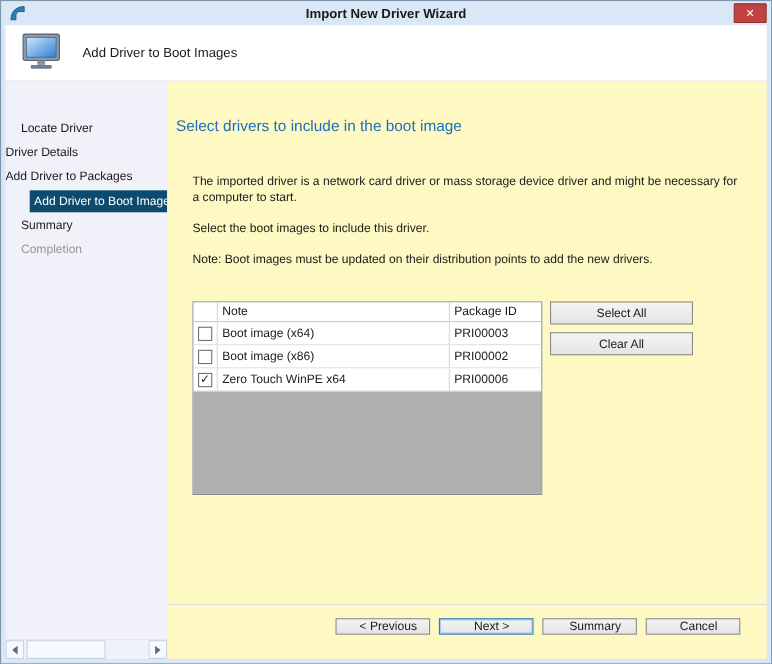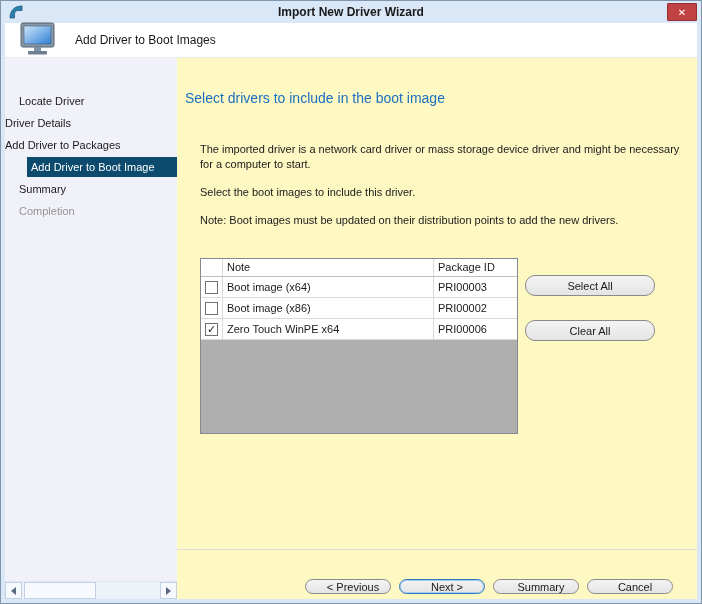--- a/index.html
+++ b/index.html
@@ -3,25 +3,25 @@
 <meta charset="utf-8">
 <style>
   html,body{margin:0;padding:0;}
   body{width:702px;height:604px;font-family:"Liberation Sans","DejaVu Sans",sans-serif;background:#fff;}
   *{box-sizing:border-box;}
   .window{width:702px;height:604px;border:1px solid #8096ad;background:#d9e7f6;padding:0 4px 4px;display:flex;flex-direction:column;}
   .titlebar{height:22px;position:relative;display:flex;align-items:center;justify-content:center;flex:0 0 auto;}
   .title-icon{position:absolute;left:3px;top:3px;width:16px;height:16px;}
   .title-text{font-size:12px;font-weight:bold;color:#1a1a1a;}
   .close-btn{position:absolute;right:0;top:2px;width:30px;height:18px;background:#c14242;border:1px solid #992f2f;border-radius:1px;color:#fff;font-size:10px;font-weight:bold;line-height:15px;text-align:center;padding:0;font-family:inherit;cursor:default;}
-  .header{height:35px;background:#fff;display:flex;align-items:center;flex:0 0 auto;border-bottom:1px solid #e9e9e9;}
+  .header{height:51px;background:#fff;display:flex;align-items:center;flex:0 0 auto;border-bottom:1px solid #e9e9e9;}
   .header-icon{margin-left:12px;width:42px;height:38px;flex:0 0 auto;}
   .header-title{margin-left:16px;font-size:12px;color:#1a1a1a;}
   .content-row{flex:1;display:flex;min-height:0;}
-  .sidebar{width:172px;flex:0 0 auto;display:flex;flex-direction:column;background:#f1f1f9;}
+  .sidebar{width:147px;flex:0 0 auto;display:flex;flex-direction:column;background:#f1f1f9;}
   .nav{flex:1;padding-top:32px;}
   .nav-item{height:22px;line-height:22px;font-size:11px;color:#1a1a1a;white-space:nowrap;overflow:hidden;cursor:default;}
   .nav-item.l0{padding-left:14px;}
   .nav-item.l1{}
   .nav-item.active{height:20px;line-height:20px;margin:1px 0 1px 22px;padding-left:4px;background:#0c4a6e;color:#fff;}
   .nav-item.disabled{color:#959595;}
   .hscroll{height:18px;flex:0 0 auto;display:flex;background:#eef3fa;border-top:1px solid #dfe7f2;}
   .sb-btn{width:17px;height:100%;background:#f6f9fd;border:1px solid #c3d1e2;display:flex;align-items:center;justify-content:center;flex:0 0 auto;}
   .sb-track{flex:1;position:relative;background:#eef3fa;}
   .sb-thumb{position:absolute;left:2px;top:0;height:100%;width:72px;background:#f6f9fd;border:1px solid #c3d1e2;}
@@ -39,21 +39,21 @@
   .thead{height:18px;display:flex;flex:0 0 auto;border-bottom:1px solid #bdbdbd;background:#fff;}
   .thead .name-col,.thead .pkg-col{line-height:17px;}
   .cb-col{width:22px;flex:0 0 auto;border-right:1px solid #d9d9d9;display:flex;align-items:center;justify-content:center;}
   .name-col{width:211px;flex:0 0 auto;border-right:1px solid #d9d9d9;padding-left:4px;overflow:hidden;white-space:nowrap;}
   .pkg-col{flex:1;padding-left:4px;overflow:hidden;white-space:nowrap;}
   .trow{height:21px;display:flex;flex:0 0 auto;border-bottom:1px solid #d9d9d9;background:#fff;}
   .trow .name-col,.trow .pkg-col{line-height:20px;}
   .checkbox{width:13px;height:13px;background:#fff;border:1px solid #707070;font-size:11px;line-height:11px;text-align:center;font-weight:bold;color:#1a1a1a;}
   .tfill{flex:1;background:#afafaf;}
   .side-btns{margin-left:7px;display:flex;flex-direction:column;}
-  .btn{font-family:inherit;font-size:11px;color:#1a1a1a;background:linear-gradient(#f4f4f4,#e4e4e4);border:1px solid #8a8a8a;border-radius:10px;padding:0;cursor:default;margin-top:17px;}
+  .btn{font-family:inherit;font-size:11px;color:#1a1a1a;background:linear-gradient(#f4f4f4,#e4e4e4);border:1px solid #8a8a8a;border-radius:0;padding:0;cursor:default;}
   .side-btns .btn{width:130px;height:21px;margin-bottom:7px;}
   .footer{flex:0 0 auto;height:50px;border-top:1px solid #dcdcdc;display:flex;justify-content:flex-end;align-items:flex-start;padding:12px 24px 0 0;gap:8px;}
   .footer .btn{min-width:86px;height:15px;padding-left:10px;}
   .btn.default{border:1px solid #2d7ac2;box-shadow:inset 0 0 0 1px #a3cbee;}
 </style>
 </head>
 <body>
 
 <div class="window">
 

